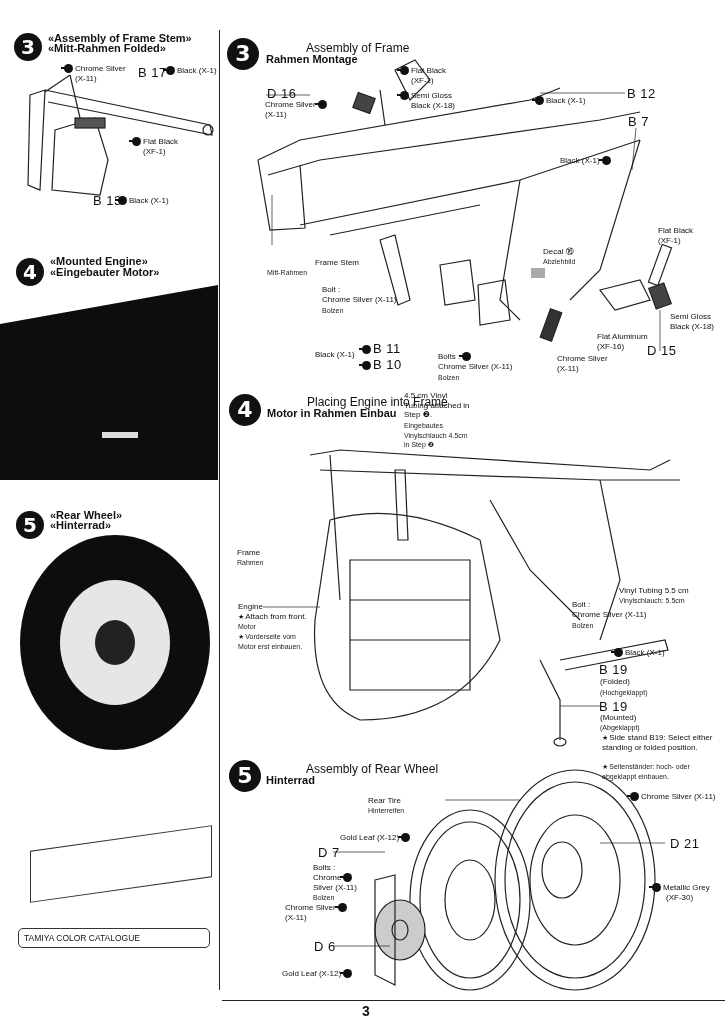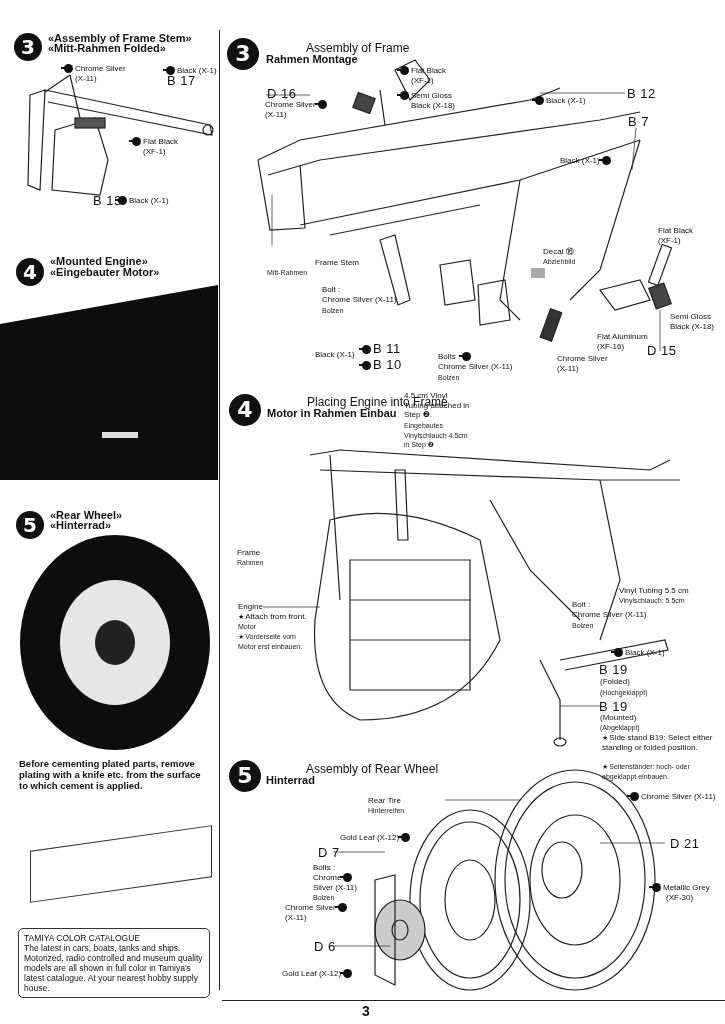--- a/index.html
+++ b/index.html
@@ -112,42 +112,40 @@
 <div class="photo" style="left:20px;top:535px;width:190px;height:215px;border-radius:50%;"></div>
 <div style="position:absolute;left:60px;top:580px;width:110px;height:125px;border-radius:50%;background:#e6e6e6;"></div>
 <div style="position:absolute;left:95px;top:620px;width:40px;height:45px;border-radius:50%;background:#222;"></div>
 <div style="position:absolute;left:30px;top:838px;width:180px;height:50px;border:1px solid #333;transform:skewY(-8deg);"></div>
 
 <div class="step-num" style="left:14px;top:33px;">3</div>
 <div class="abs sub" style="left:48px;top:33px;">«Assembly of Frame Stem»</div>
 <div class="abs sub" style="left:48px;top:43px;">«Mitt-Rahmen Folded»</div>
 <div class="abs lbl" style="left:62px;top:64px;"><span class="paint"></span><span>Chrome Silver</span></div>
 <div class="abs lbl" style="left:75px;top:74px;">(X-11)</div>
-<div class="abs part" style="left:138px;top:74px;margin-left:29px;">B 17</div>
+<div class="abs part" style="left:138px;top:66px;">B 17</div>
 <div class="abs lbl" style="left:164px;top:66px;"><span class="paint"></span><span>Black (X-1)</span></div>
 <div class="abs lbl" style="left:130px;top:137px;"><span class="paint"></span><span>Flat Black</span></div>
 <div class="abs lbl" style="left:143px;top:147px;">(XF-1)</div>
 <div class="abs part" style="left:93px;top:194px;">B 13</div>
 <div class="abs lbl" style="left:116px;top:196px;"><span class="paint"></span><span>Black (X-1)</span></div>
 
 <div class="step-num" style="left:16px;top:258px;">4</div>
 <div class="abs sub" style="left:50px;top:256px;">«Mounted Engine»</div>
 <div class="abs sub" style="left:50px;top:267px;">«Eingebauter Motor»</div>
 
 <div class="step-num" style="left:16px;top:511px;">5</div>
 <div class="abs sub" style="left:50px;top:510px;">«Rear Wheel»</div>
 <div class="abs sub" style="left:50px;top:520px;">«Hinterrad»</div>
 
 <div class="abs note" style="left:19px;top:758px;width:185px;">
-  <div style="font-weight:bold;">Before cementing plated parts, remove plating with a knife etc. from the surface to which cement is applied.</div>
 </div>
 
 <div class="catalogue">
   <div class="ct">TAMIYA COLOR CATALOGUE</div>
-  <div>The latest in cars, boats, tanks and ships. Motorized, radio controlled and museum quality models are all shown in full color in Tamiya's latest catalogue. At your nearest hobby supply house.</div>
 </div>
 
 <div class="step-num lg" style="left:227px;top:38px;">3</div>
 <div class="abs title" style="left:266px;top:42px;">Assembly of Frame</div>
 <div class="abs sub" style="left:266px;top:54px;">Rahmen Montage</div>
 
 <div class="abs part" style="left:267px;top:87px;">D 16</div>
 <div class="abs lbl" style="left:265px;top:100px;"><span>Chrome Silver</span><span class="paint"></span></div>
 <div class="abs lbl" style="left:265px;top:110px;">(X-11)</div>
 <div class="abs lbl" style="left:398px;top:66px;"><span class="paint"></span><span>Flat Black</span></div>

